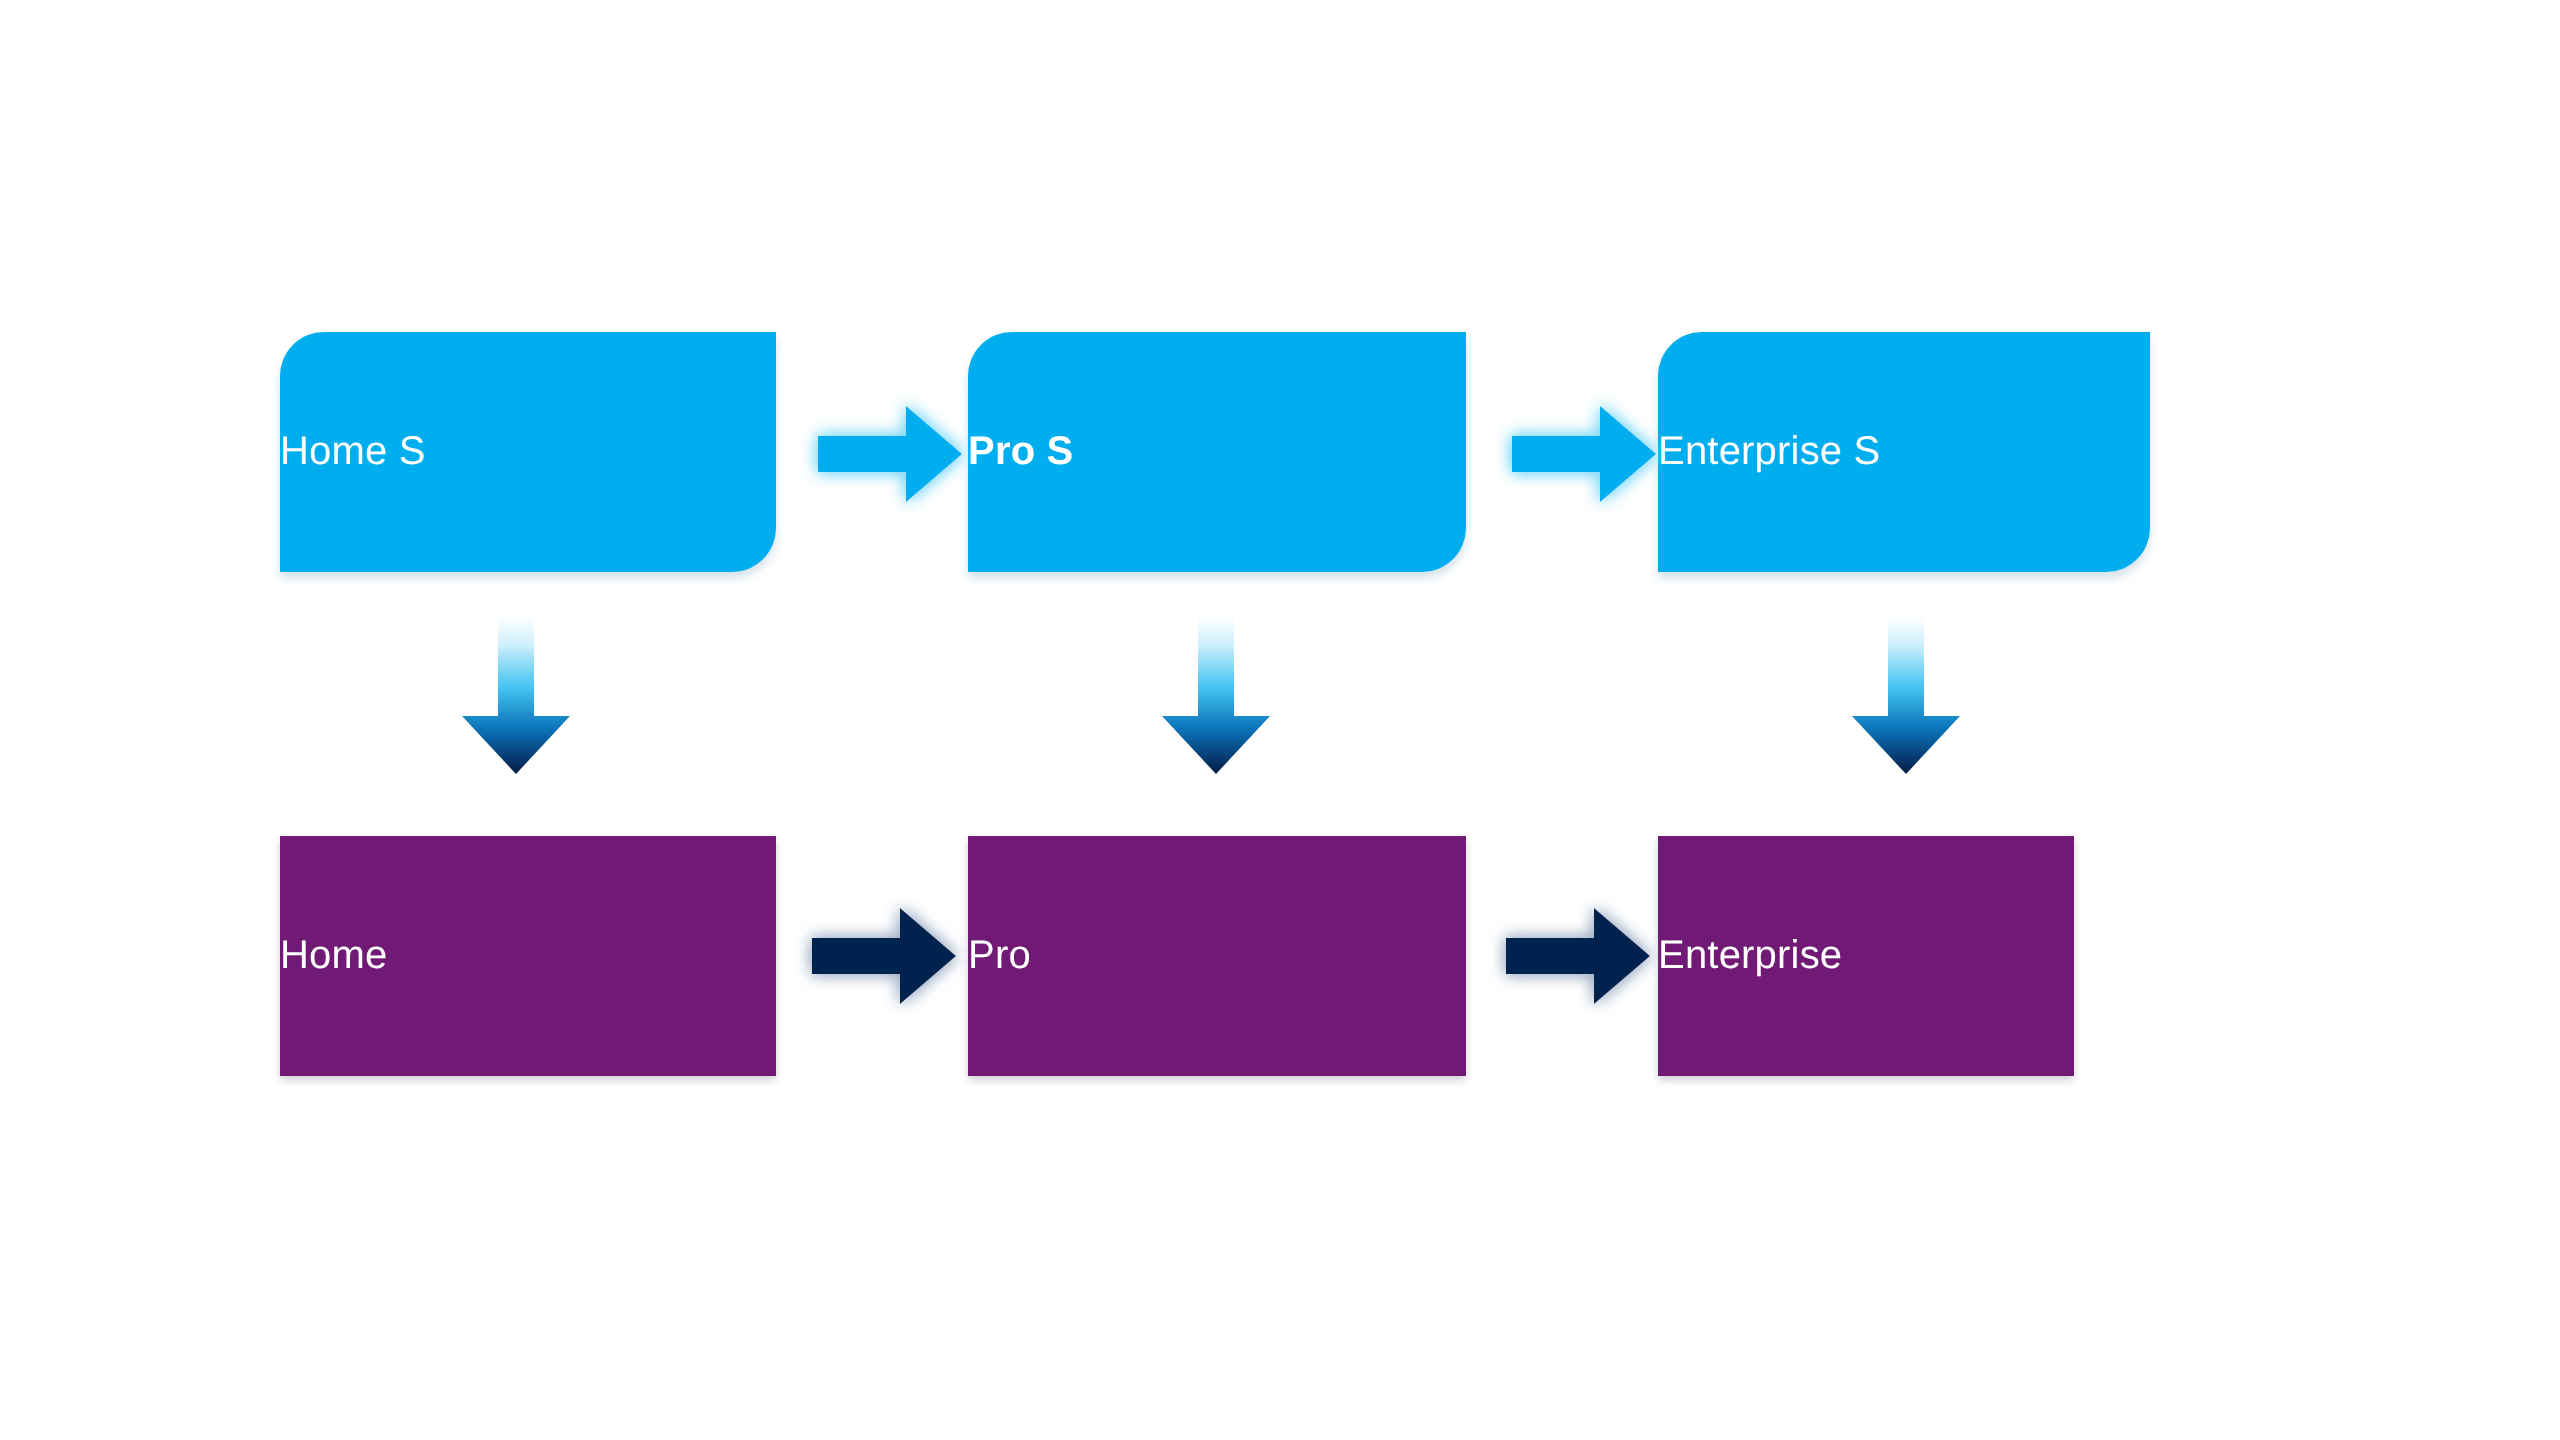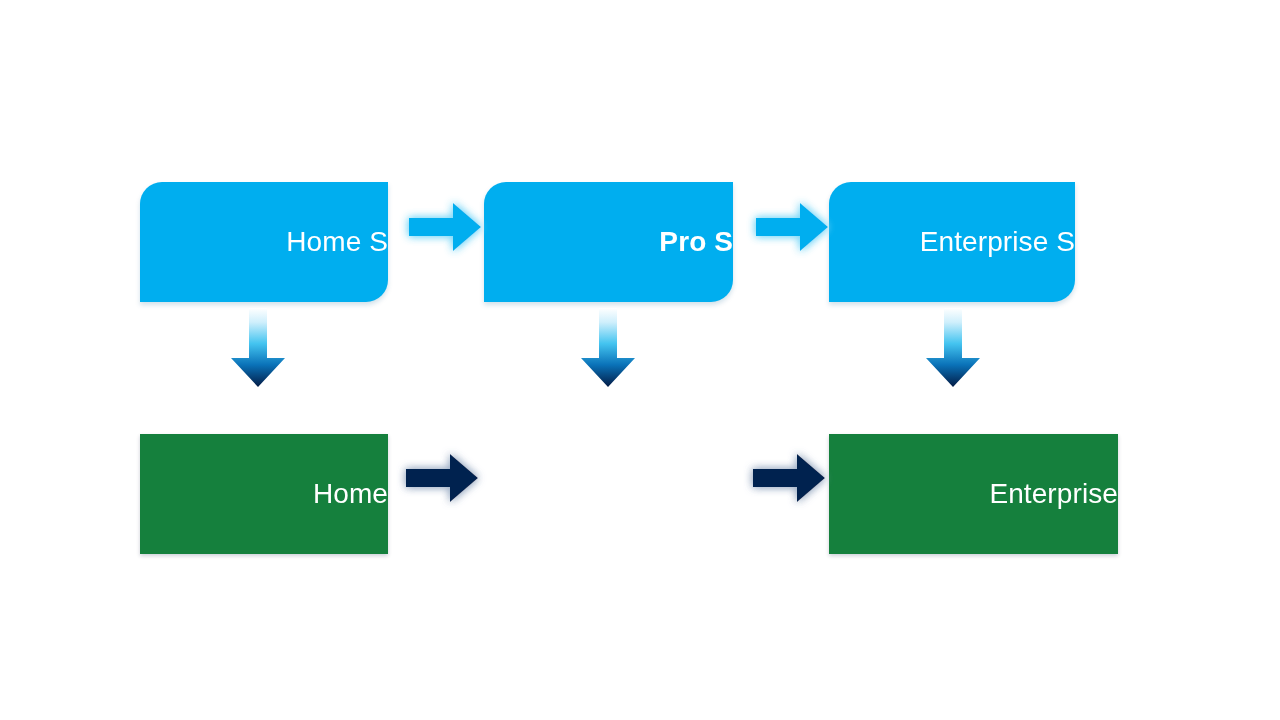--- a/index.html
+++ b/index.html
@@ -22,39 +22,38 @@
     top: 0;
     width: 1280px;
     height: 720px;
   }
 
   
   .node {
     position: absolute;
     display: flex;
     align-items: center;
-    justify-content: flex-end;
+    justify-content: flex-start;
     box-sizing: border-box;
     color: #ffffff;
-    font-size: 28px;
+    font-size: 20px;
     font-weight: 400;
     letter-spacing: 0.1px;
     line-height: 1.2;
     user-select: none;
-    margin-top: 16px;
   }
 
   .node-top {
     background: #00AEEF;
     border-radius: 22px 0 22px 0;
     box-shadow: 0 3px 5px rgba(0, 90, 140, 0.18);
   }
 
   .node-bottom {
-    background: #15803d;
+    background: #701a75;
     border-radius: 0;
     box-shadow: 0 2px 4px rgba(0, 20, 60, 0.20);
   }
 
   .node-label {
     display: block;
     text-align: center;
     pointer-events: none;
   }
 
@@ -82,22 +81,25 @@
   </div>
 
   <div class="node node-top" style="left:829px; top:166px; width:246px; height:120px;">
     <span class="node-label">Enterprise S</span>
   </div>
 
   <div class="node node-bottom" style="left:140px; top:418px; width:248px; height:120px;">
     <span class="node-label">Home</span>
   </div>
 
-
-  <div class="node node-bottom" style="left:829px; top:418px; width:289px; height:120px;">
+  <div class="node node-bottom" style="left:484px; top:418px; width:249px; height:120px;">
+    <span class="node-label">Pro</span>
+  </div>
+
+  <div class="node node-bottom" style="left:829px; top:418px; width:208px; height:120px;">
     <span class="node-label">Enterprise</span>
   </div>
 
   <div class="arrow" style="left:405px; top:198px; width:80px; height:58px;">
     <svg width="80" height="58" viewBox="0 0 80 58">
       <defs>
         <filter id="glowCyan1" x="-60%" y="-60%" width="220%" height="220%">
           <feGaussianBlur in="SourceGraphic" stdDeviation="4" result="b"></feGaussianBlur>
           <feFlood flood-color="#7FD9F8" flood-opacity="0.95" result="c"></feFlood>
           <feComposite in="c" in2="b" operator="in" result="g"></feComposite>

